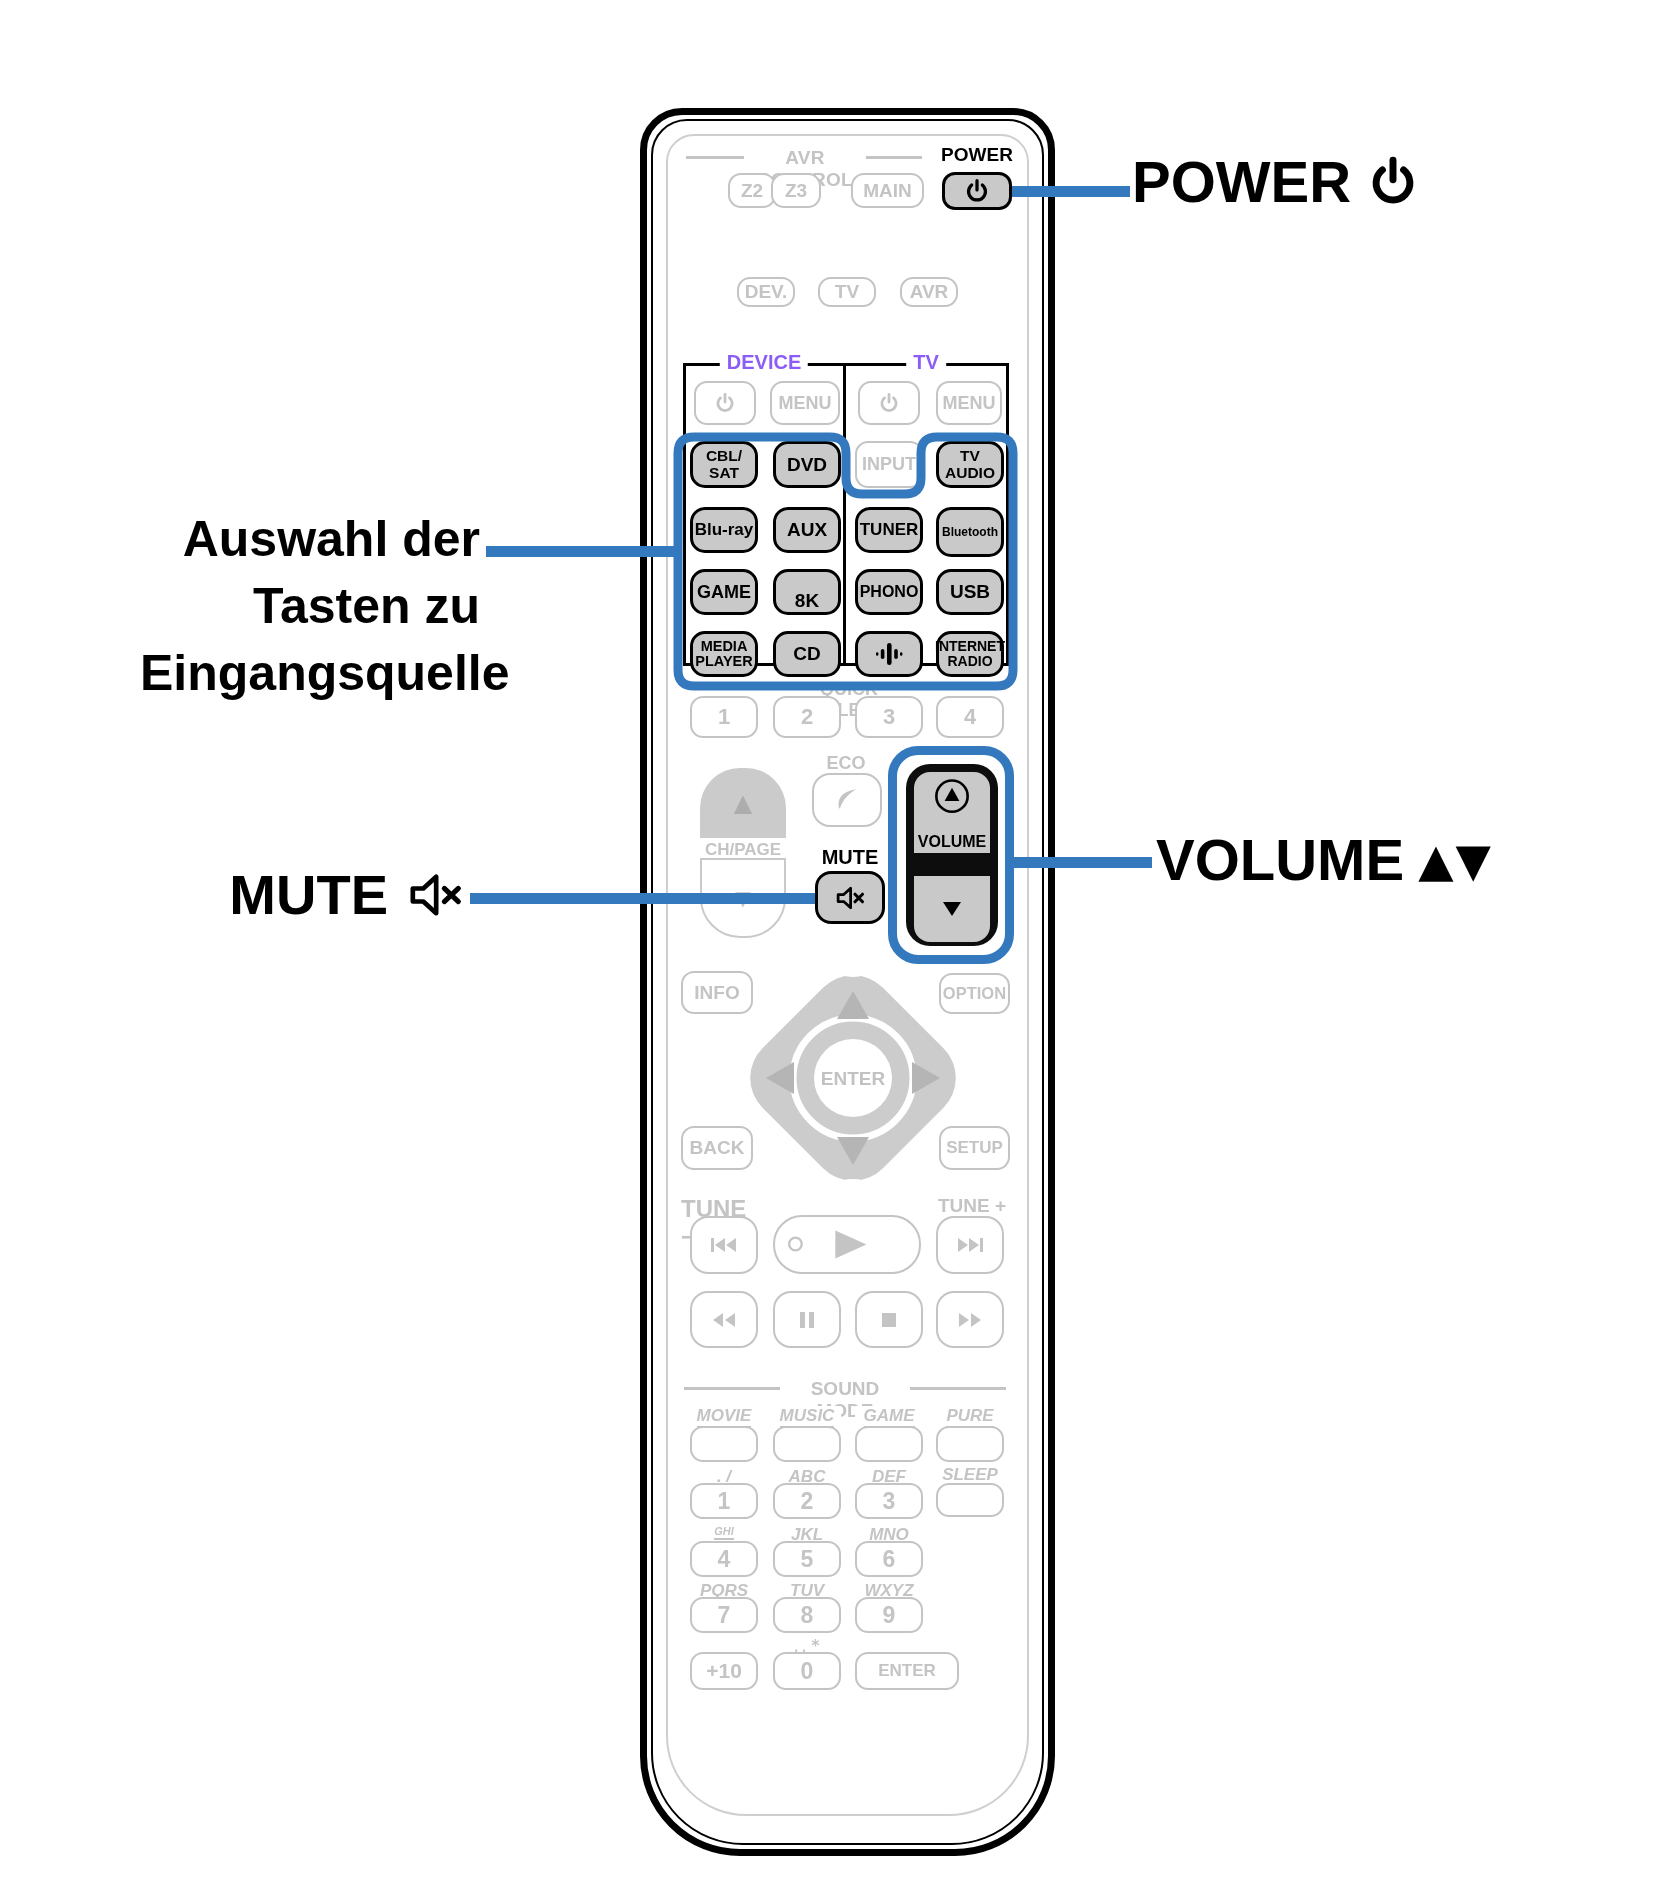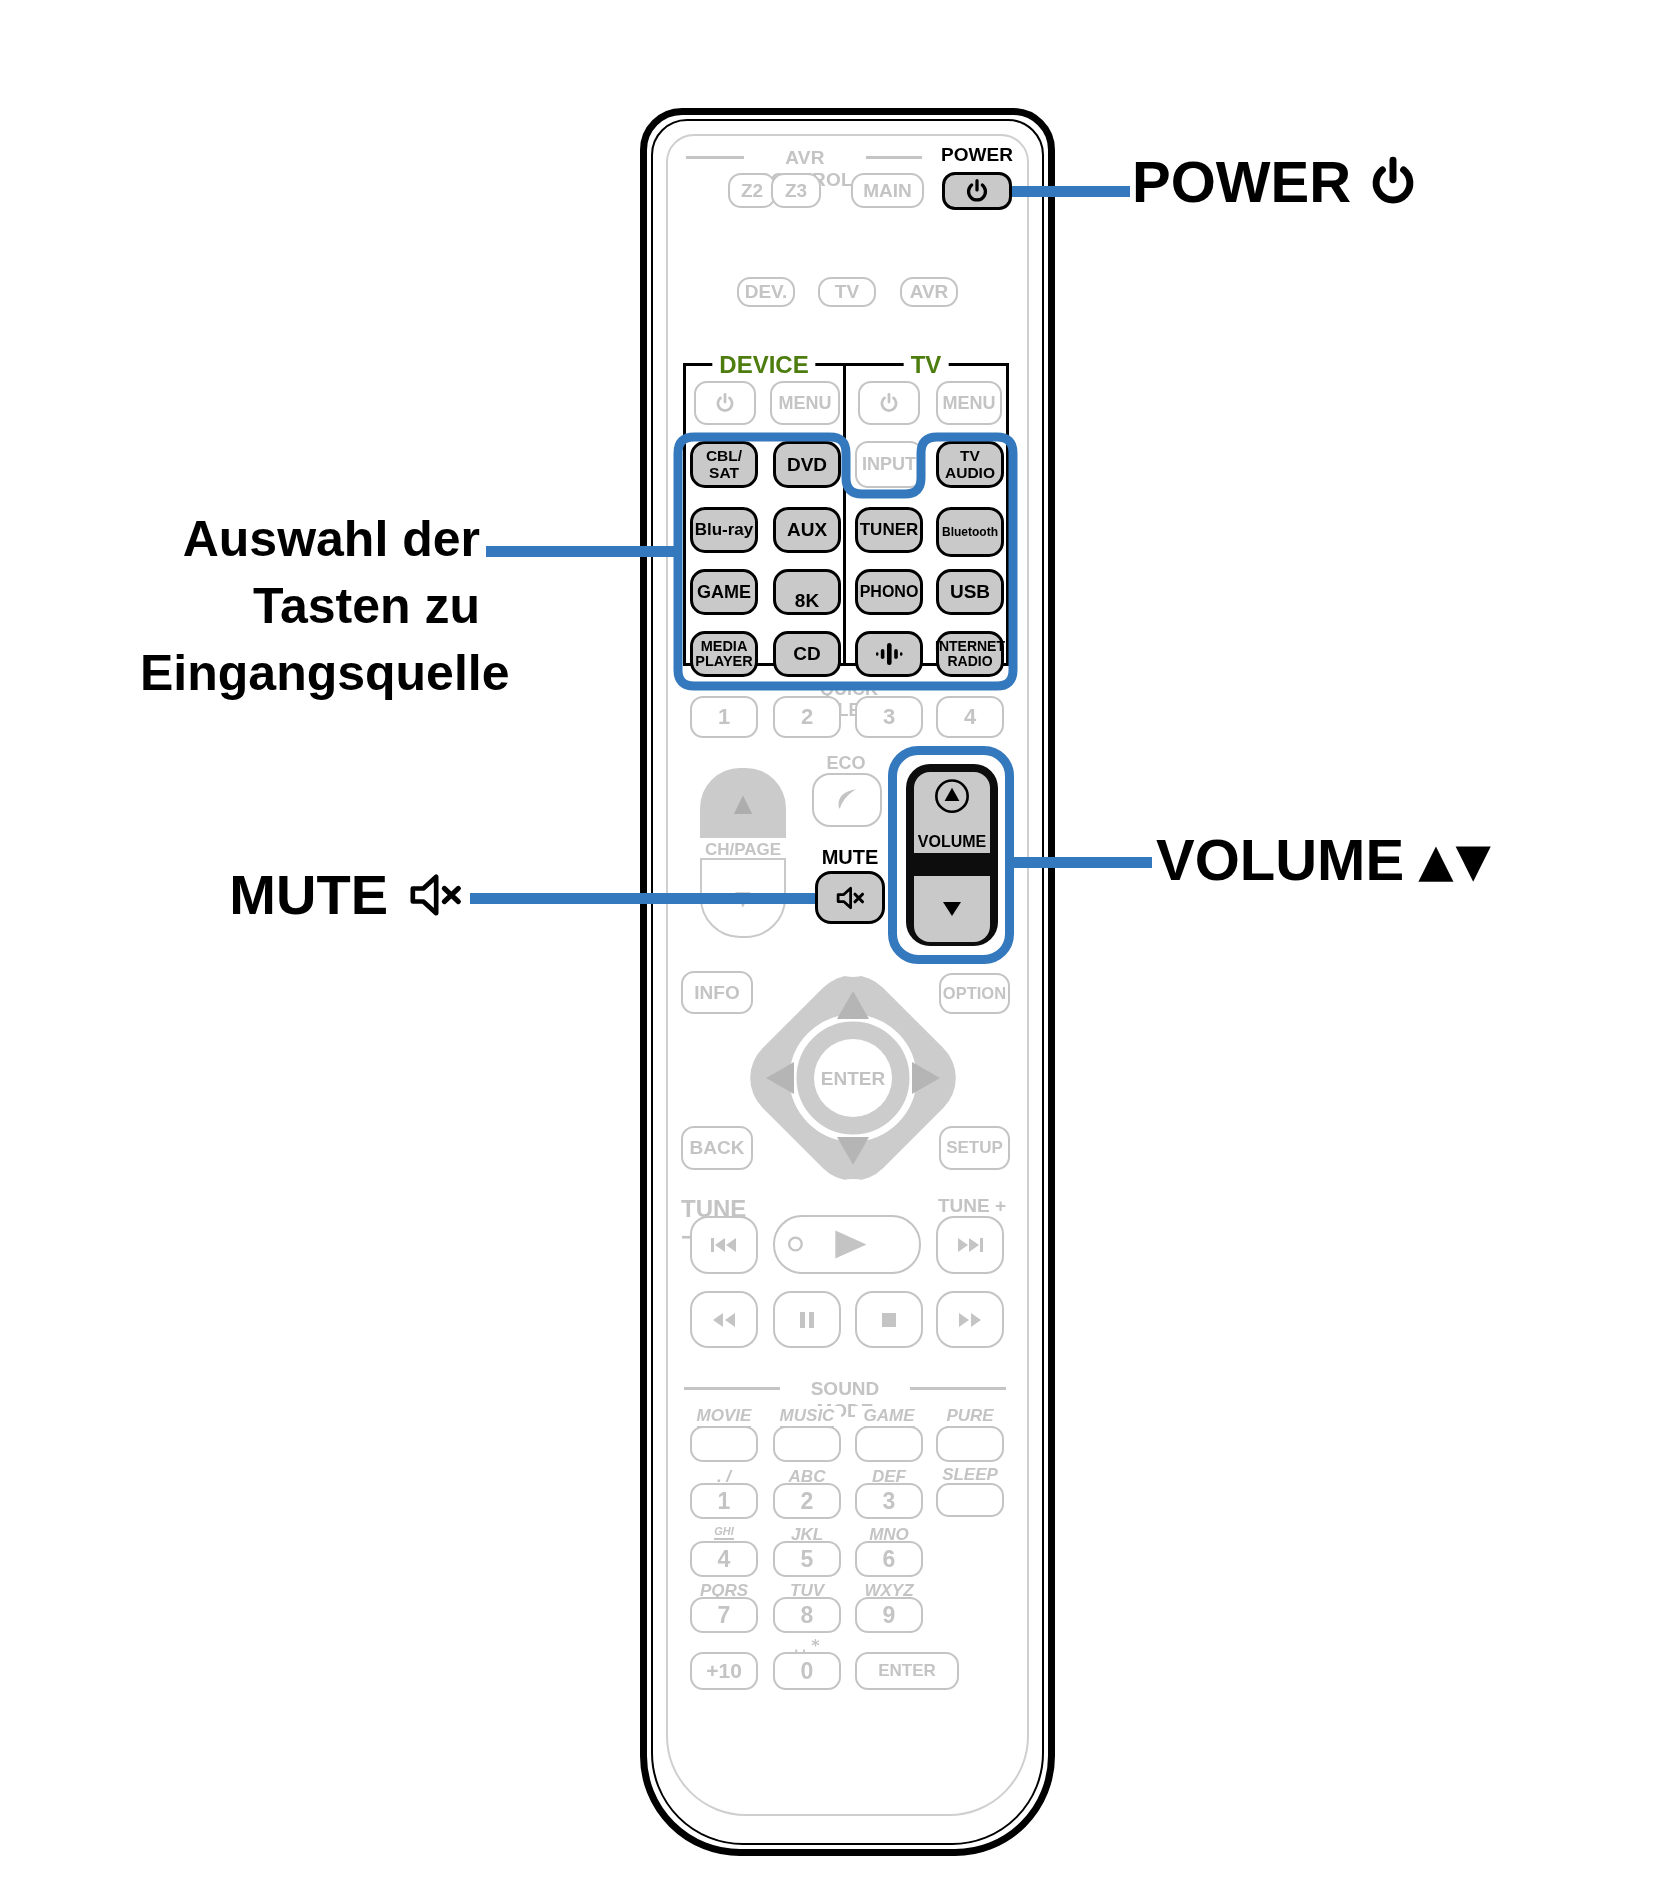--- a/index.html
+++ b/index.html
@@ -6,21 +6,21 @@
   #canvas{position:relative;width:1680px;height:1878px;background:#fff;overflow:hidden;}
   *{box-sizing:border-box;}
   .abs{position:absolute;}
   .btn{position:absolute;display:flex;align-items:center;justify-content:center;font-weight:700;text-align:center;z-index:10;}
   .ib{border:2.5px solid #c4c4c4;color:#c4c4c4;background:#fff;border-radius:13px;font-size:19px;}
   .ab{background:#c9c9c9;border:3px solid #000;color:#000;border-radius:15px;font-size:19px;}
   .two{flex-direction:column;line-height:1.04;font-size:15.5px;}
   .hline{position:absolute;height:2.5px;background:#c4c4c4;z-index:6;}
   .glabel{position:absolute;color:#c4c4c4;font-weight:700;text-align:center;z-index:7;background:#fff;}
   .blabel{position:absolute;color:#000;font-weight:700;text-align:center;z-index:12;}
-  .chip{position:absolute;transform:translateX(-50%);background:#fff;padding:0 7px;font-weight:700;color:#4d7c0f;font-size:24px;z-index:8;white-space:nowrap;}
+  .chip{position:absolute;transform:translateX(-50%);background:#fff;padding:0 7px;font-weight:700;color:#8b5cf6;font-size:20px;z-index:8;white-space:nowrap;}
   .blue-line{position:absolute;height:11px;background:#3478bd;z-index:60;}
   .callout{position:absolute;color:#000;font-weight:700;z-index:61;white-space:nowrap;}
   .ulwrap span{border-bottom:2.5px solid #c4c4c4;padding-bottom:1px;font-style:italic;}
   svg{display:block;}
   svg text{font-family:"Liberation Sans",sans-serif;}
   .tri{font-family:"DejaVu Sans","Liberation Sans",sans-serif;}
 </style>
 </head>
 <body>
 

